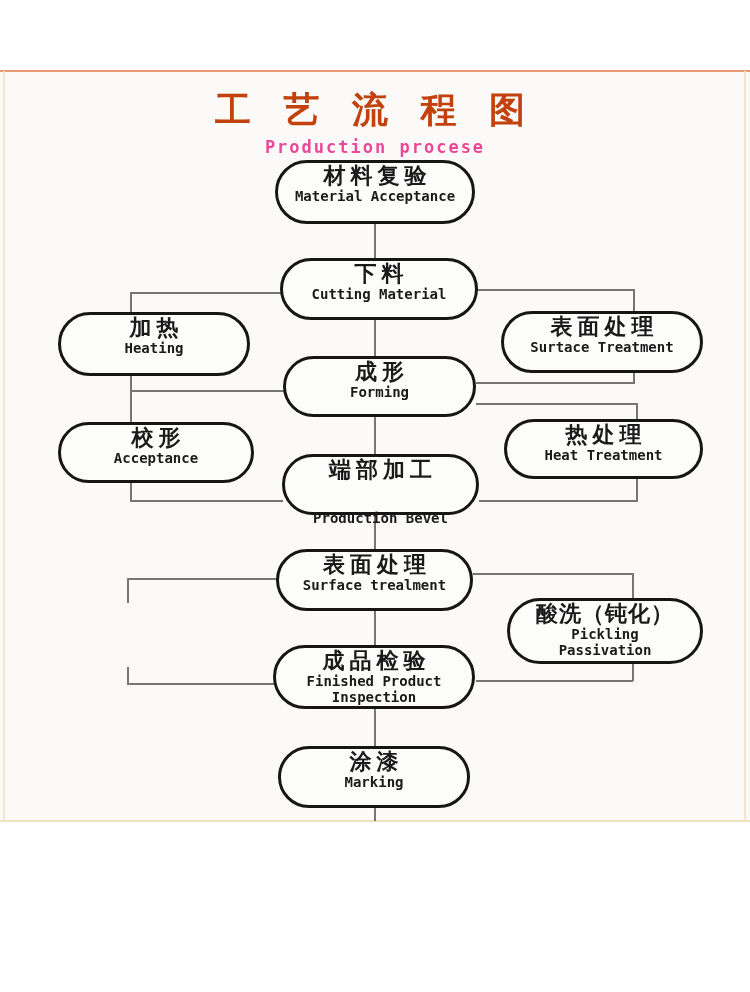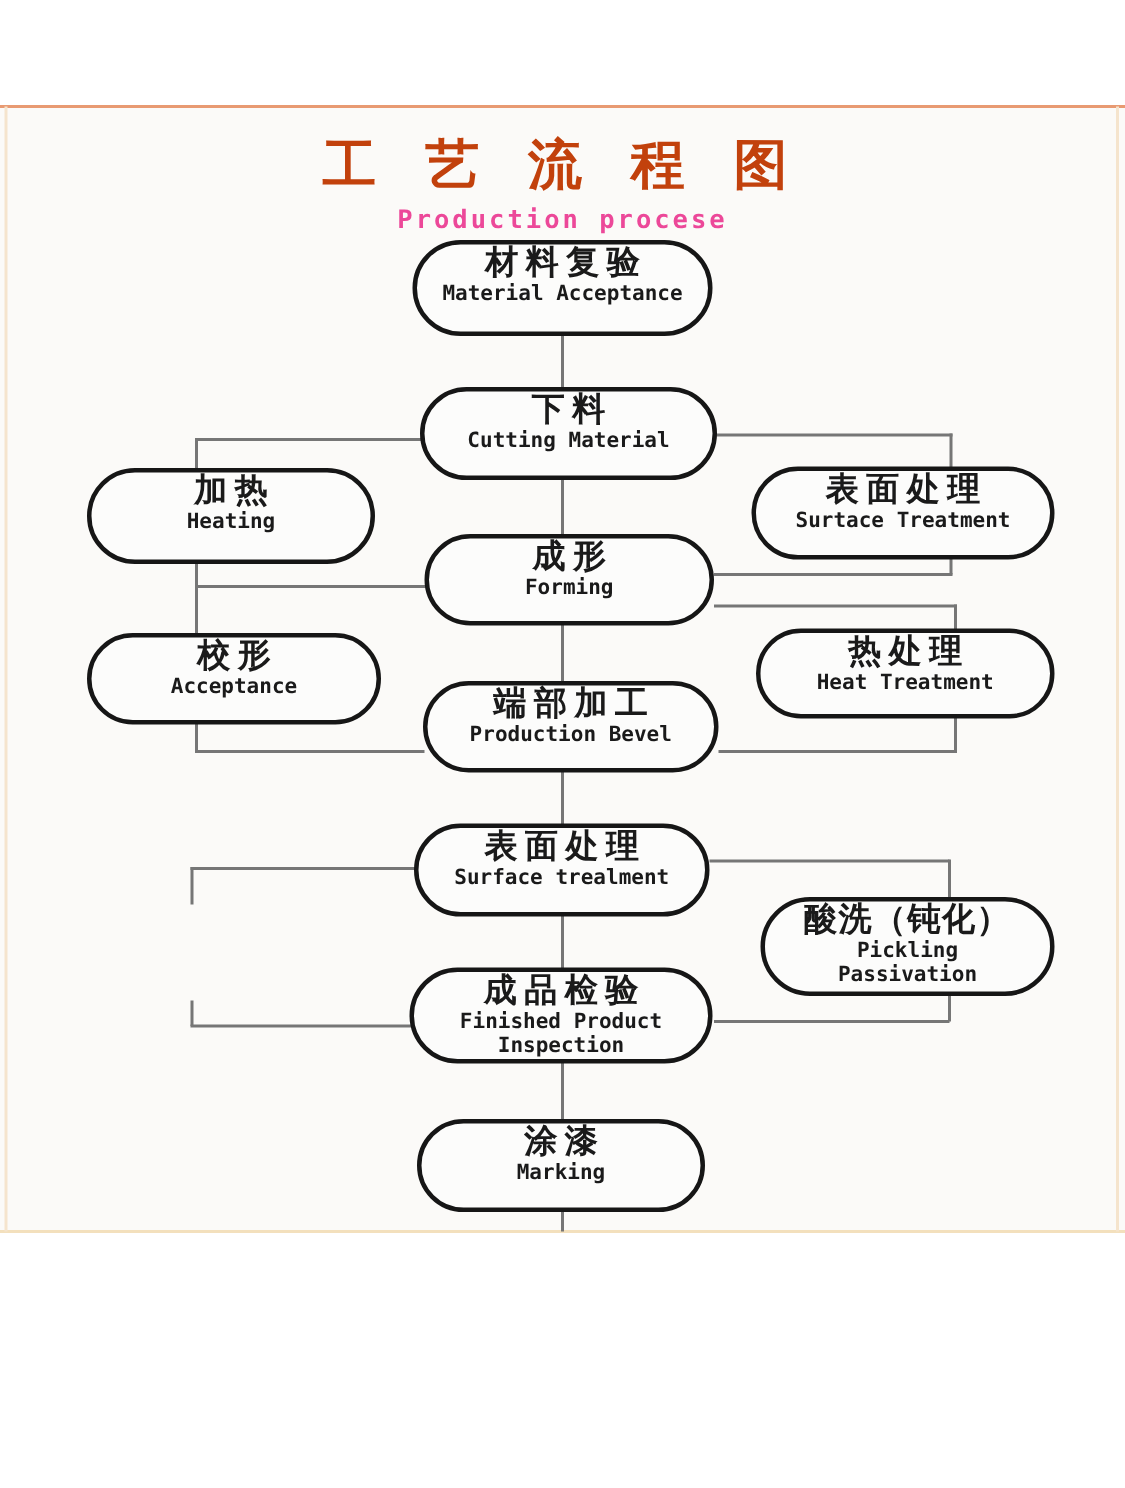--- a/index.html
+++ b/index.html
@@ -121,21 +121,21 @@
   <div class="node" style="left:58px;top:422px;width:196px;height:61px;">
     <div class="zh">校形</div>
     <div class="en">Acceptance</div>
   </div>
 
   <div class="node" style="left:504px;top:419px;width:199px;height:60px;">
     <div class="zh">热处理</div>
     <div class="en">Heat Treatment</div>
   </div>
 
-  <div class="node" style="left:282px;top:454px;width:197px;height:61px;">
+  <div class="node" style="left:282px;top:454px;width:197px;height:61px;gap:28px;">
     <div class="zh">端部加工</div>
     <div class="en">Production Bevel</div>
   </div>
 
   <div class="node" style="left:276px;top:549px;width:197px;height:62px;">
     <div class="zh">表面处理</div>
     <div class="en">Surface trealment</div>
   </div>
 
 

